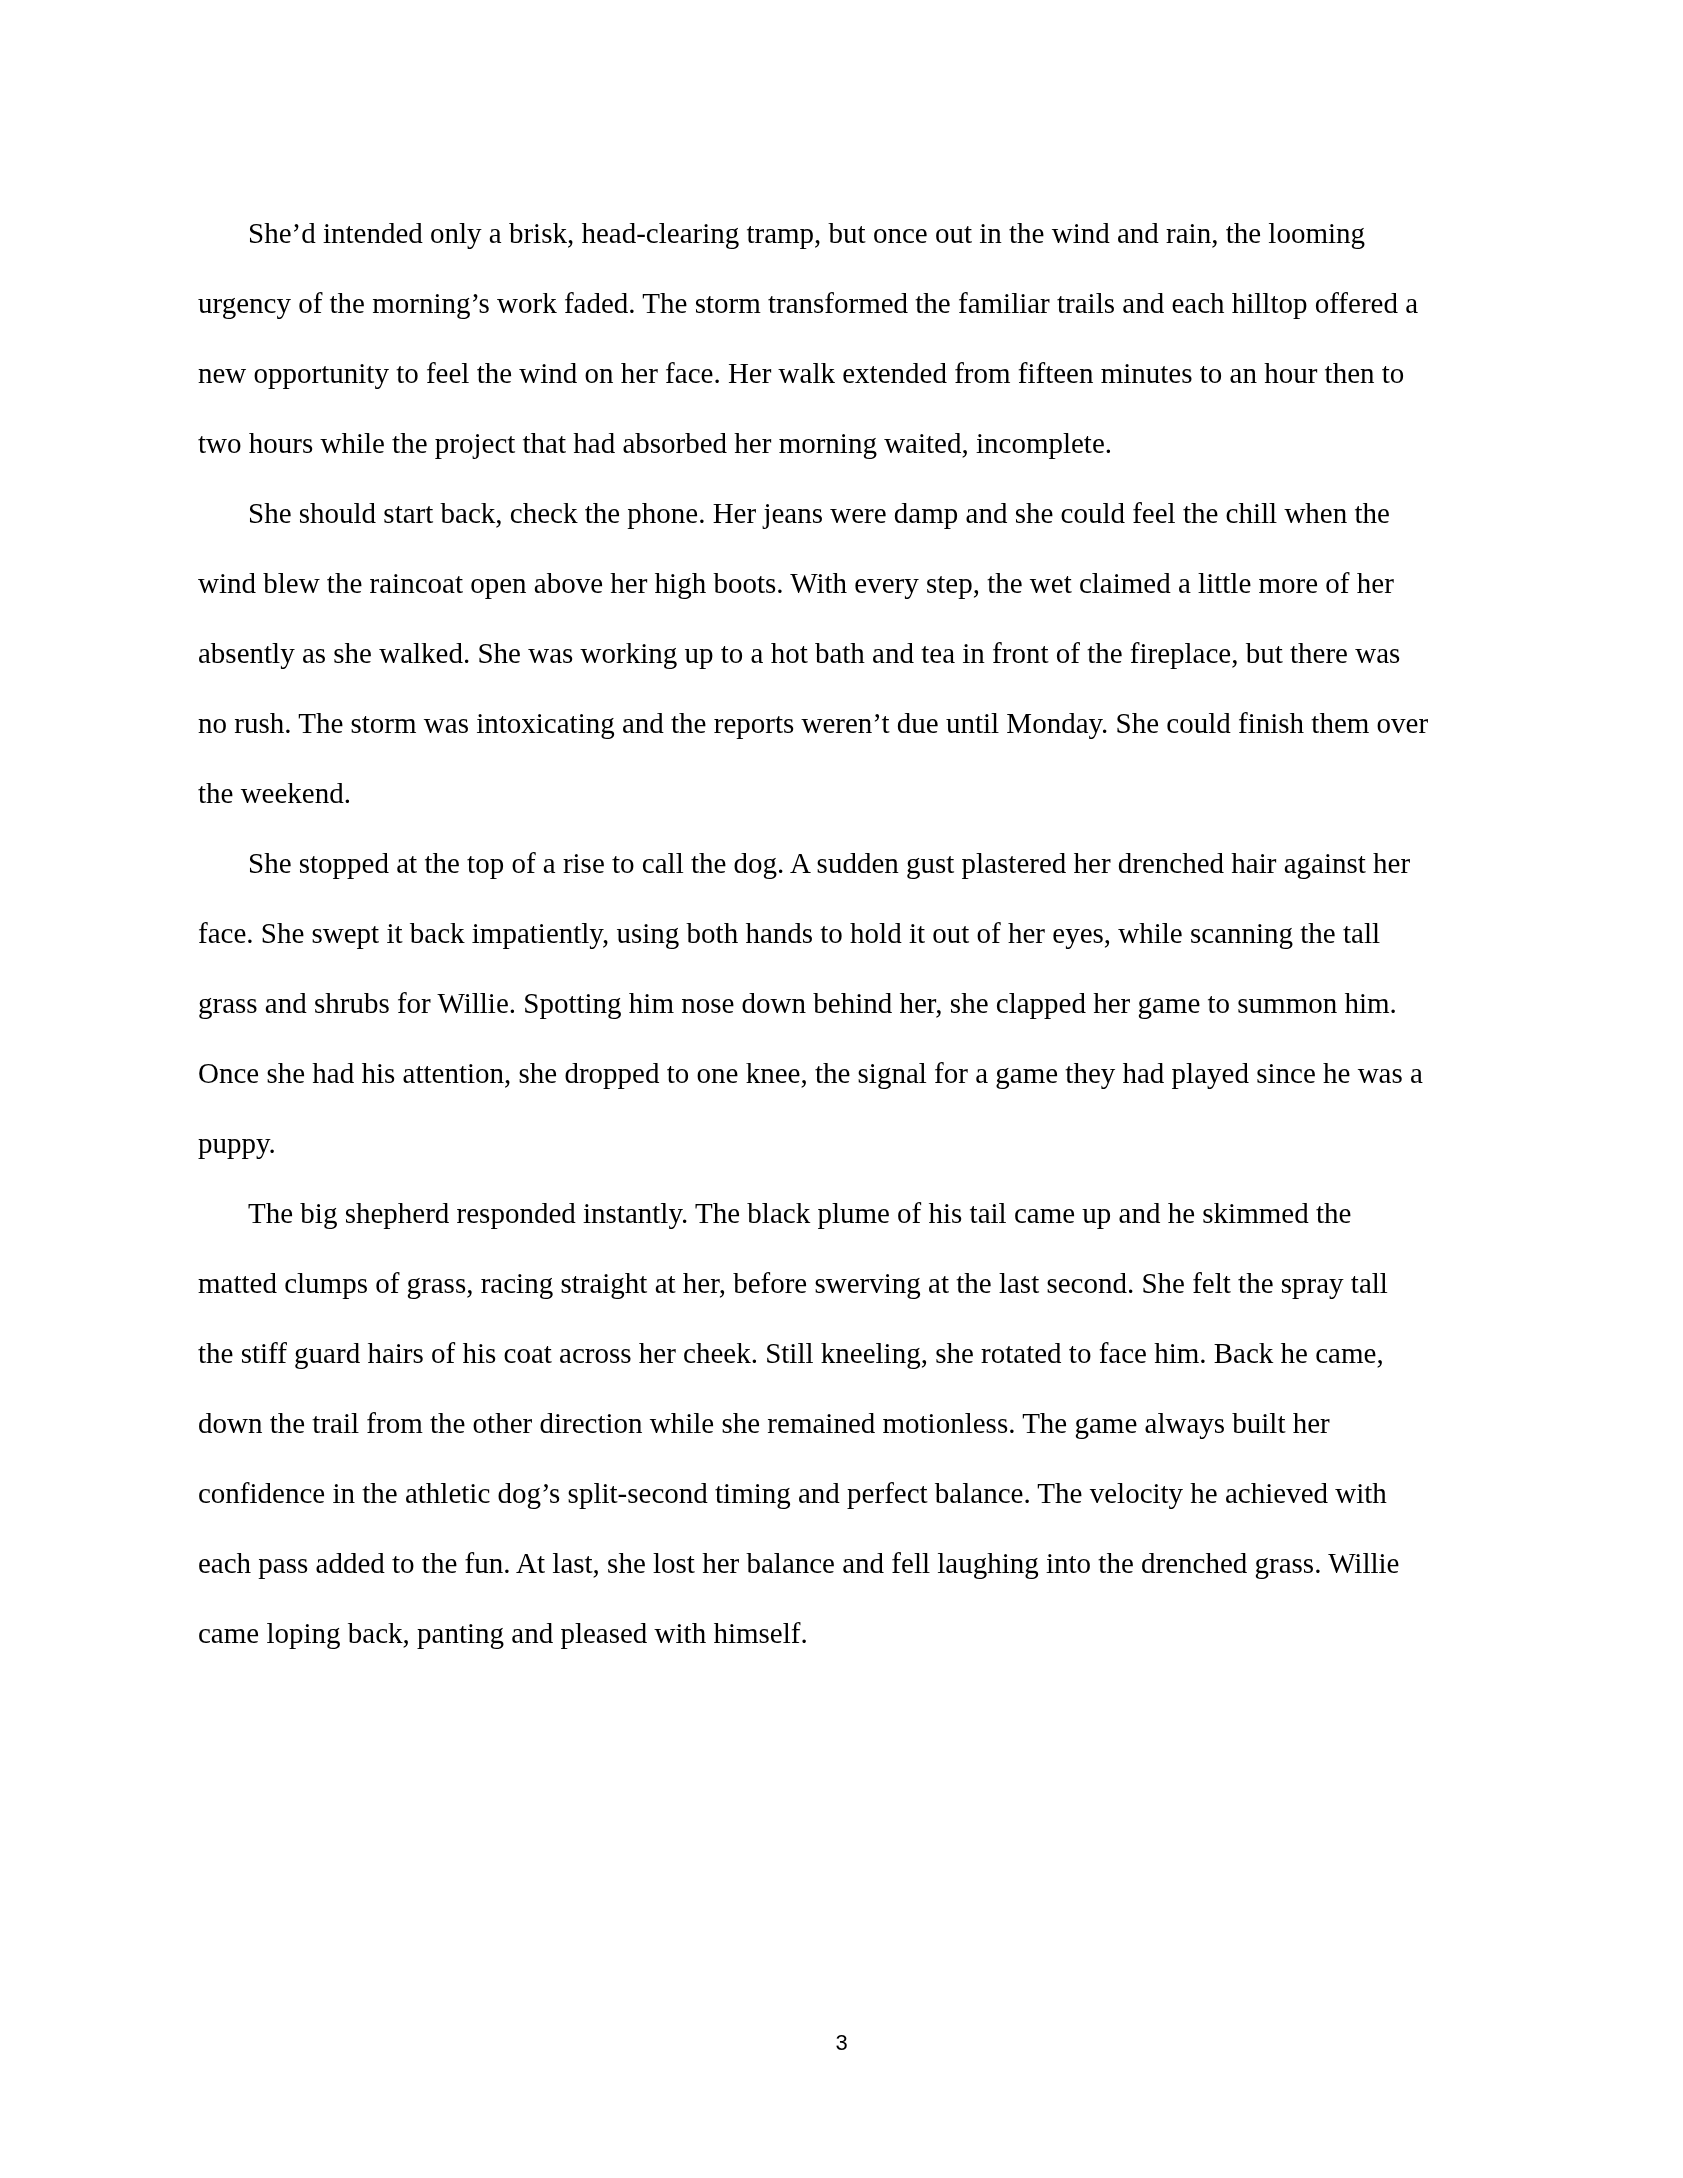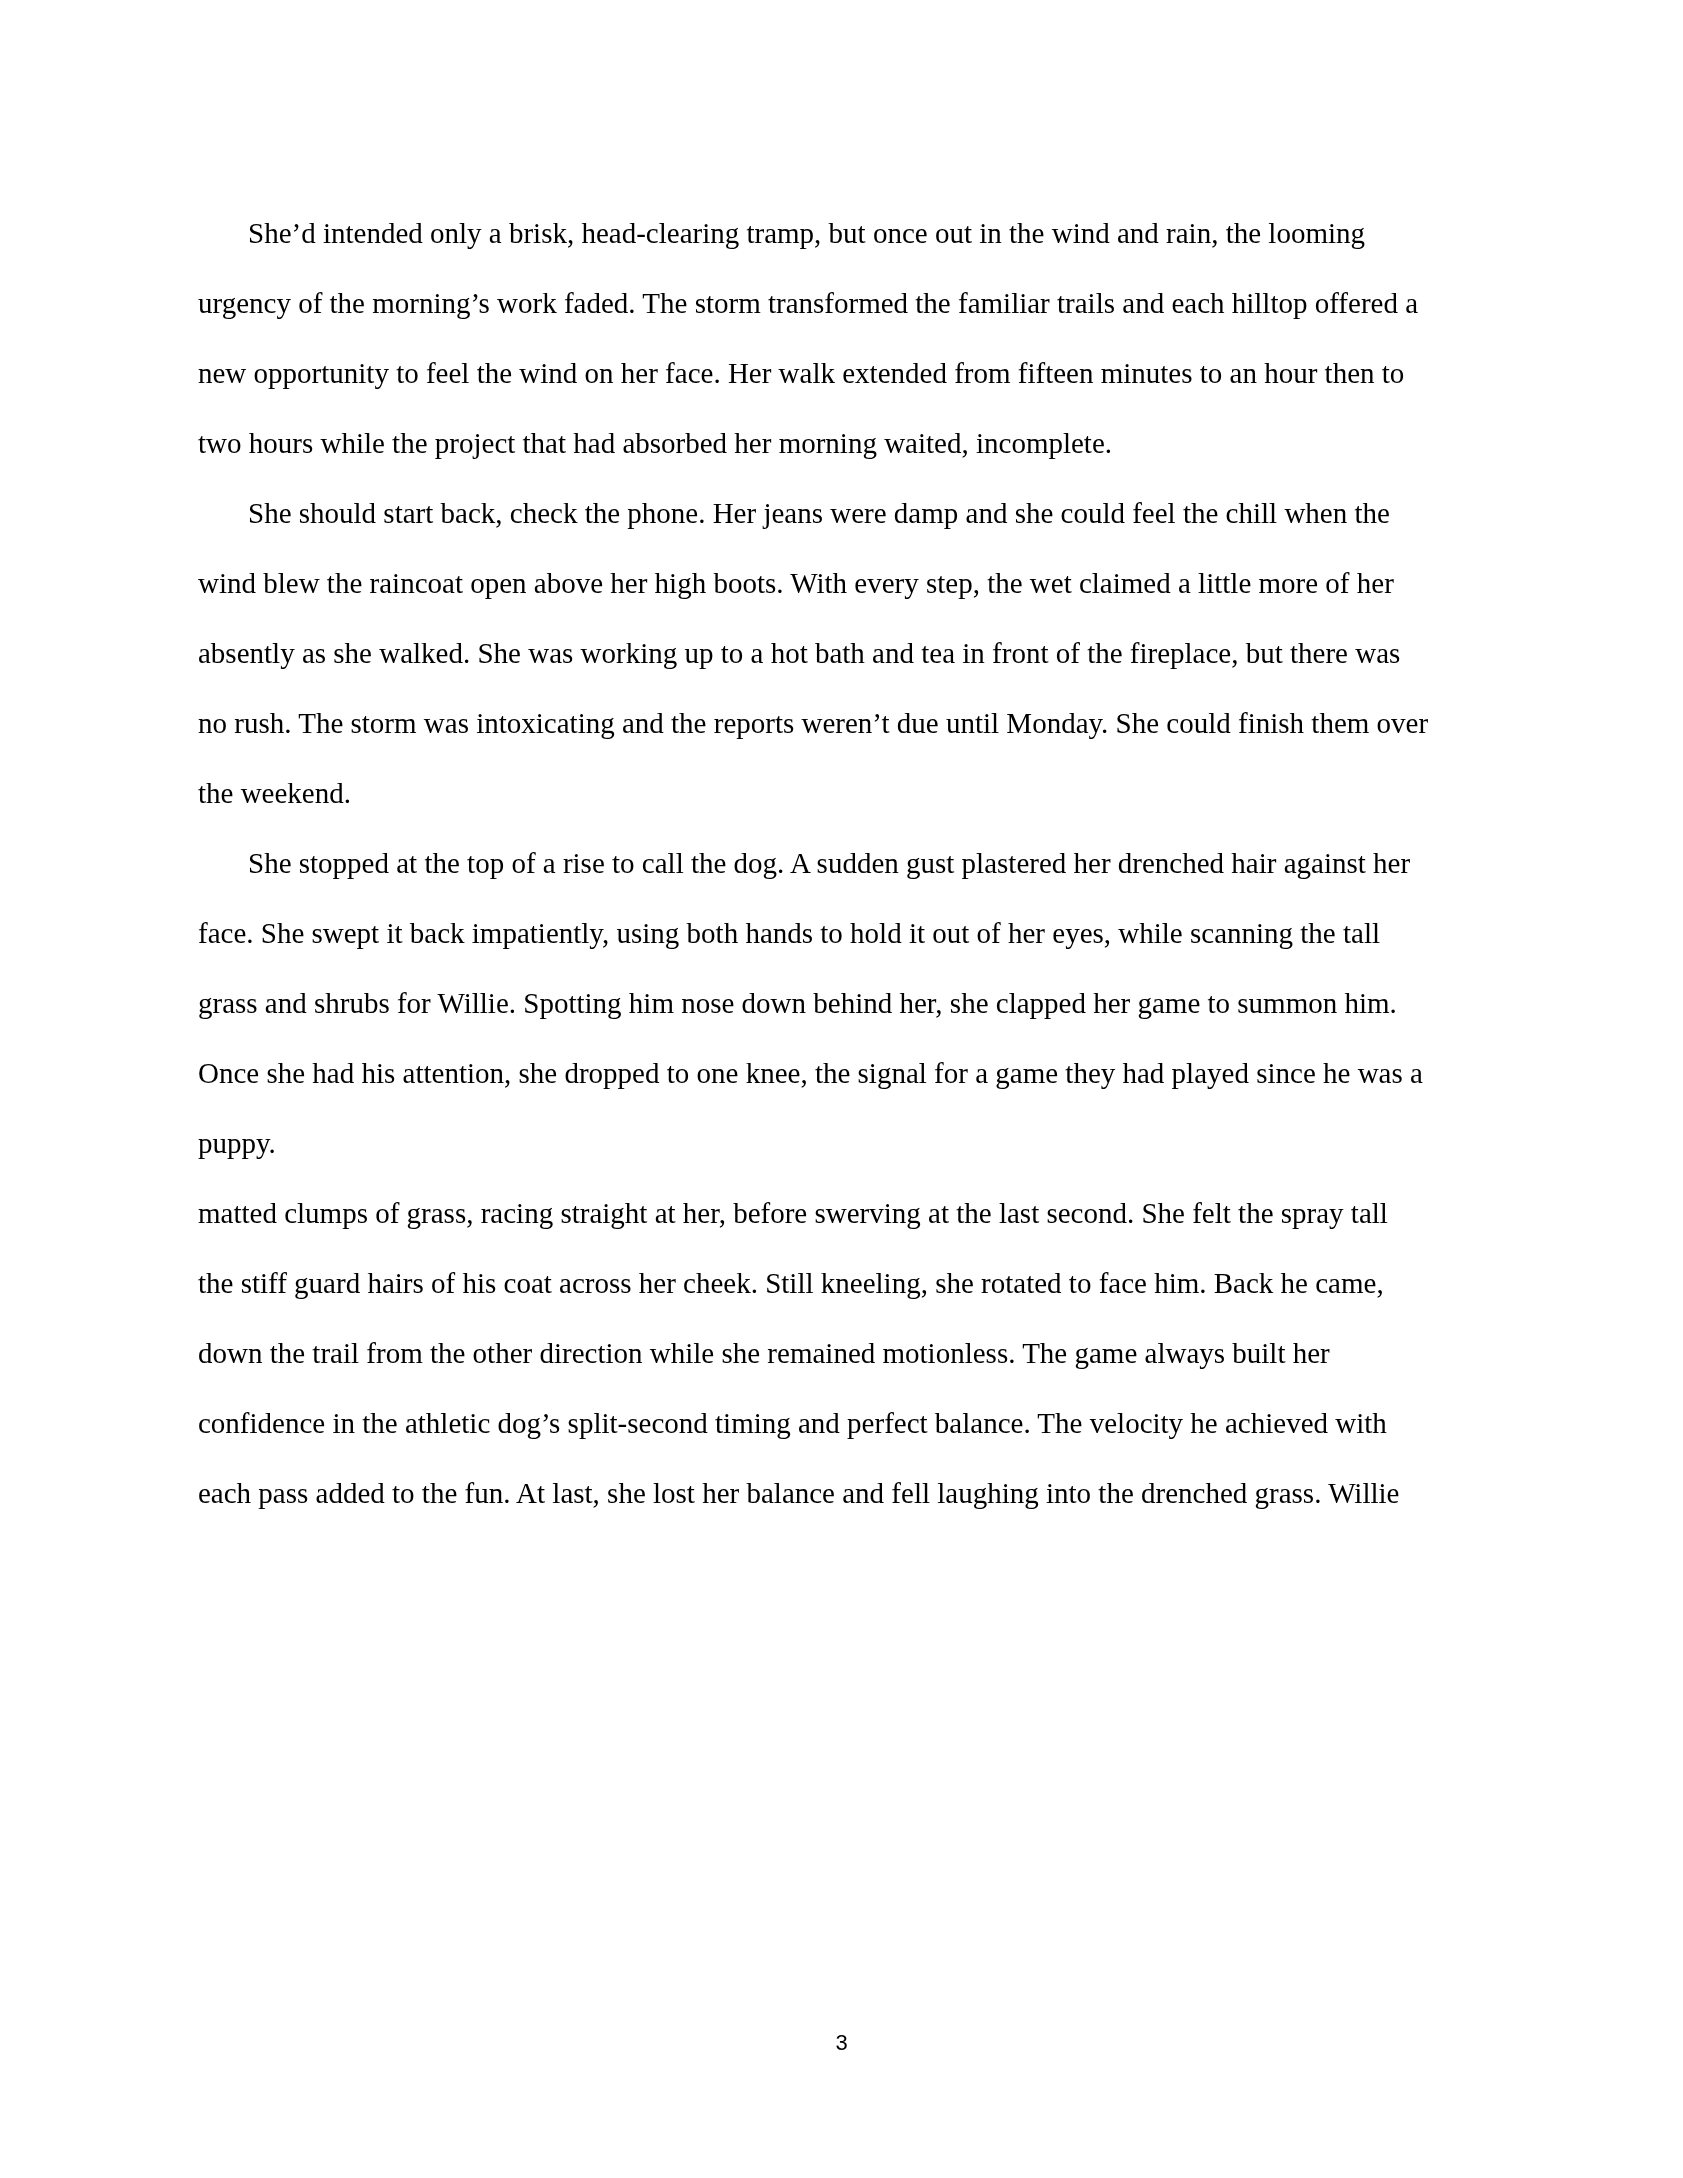--- a/index.html
+++ b/index.html
@@ -79,25 +79,27 @@
 
     <p class="paragraph">
       <span class="line first">She stopped at the top of a rise to call the dog. A sudden gust plastered her drenched hair against her</span>
       <span class="line">face. She swept it back impatiently, using both hands to hold it out of her eyes, while scanning the tall</span>
       <span class="line">grass and shrubs for Willie. Spotting him nose down behind her, she clapped her game to summon him.</span>
       <span class="line">Once she had his attention, she dropped to one knee, the signal for a game they had played since he was a</span>
       <span class="line">puppy.</span>
     </p>
 
     <p class="paragraph">
+      <span class="line first">The big shepherd responded instantly. The black plume of his tail came up and he skimmed the</span>
       <span class="line">matted clumps of grass, racing straight at her, before swerving at the last second. She felt the spray tall</span>
       <span class="line">the stiff guard hairs of his coat across her cheek. Still kneeling, she rotated to face him. Back he came,</span>
       <span class="line">down the trail from the other direction while she remained motionless. The game always built her</span>
       <span class="line">confidence in the athletic dog’s split-second timing and perfect balance. The velocity he achieved with</span>
       <span class="line">each pass added to the fun. At last, she lost her balance and fell laughing into the drenched grass. Willie</span>
+      <span class="line">came loping back, panting and pleased with himself.</span>
     </p>
 
 
   </div>
 
   <div class="page-number">3</div>
 </div>
 
 
 </body></html>

